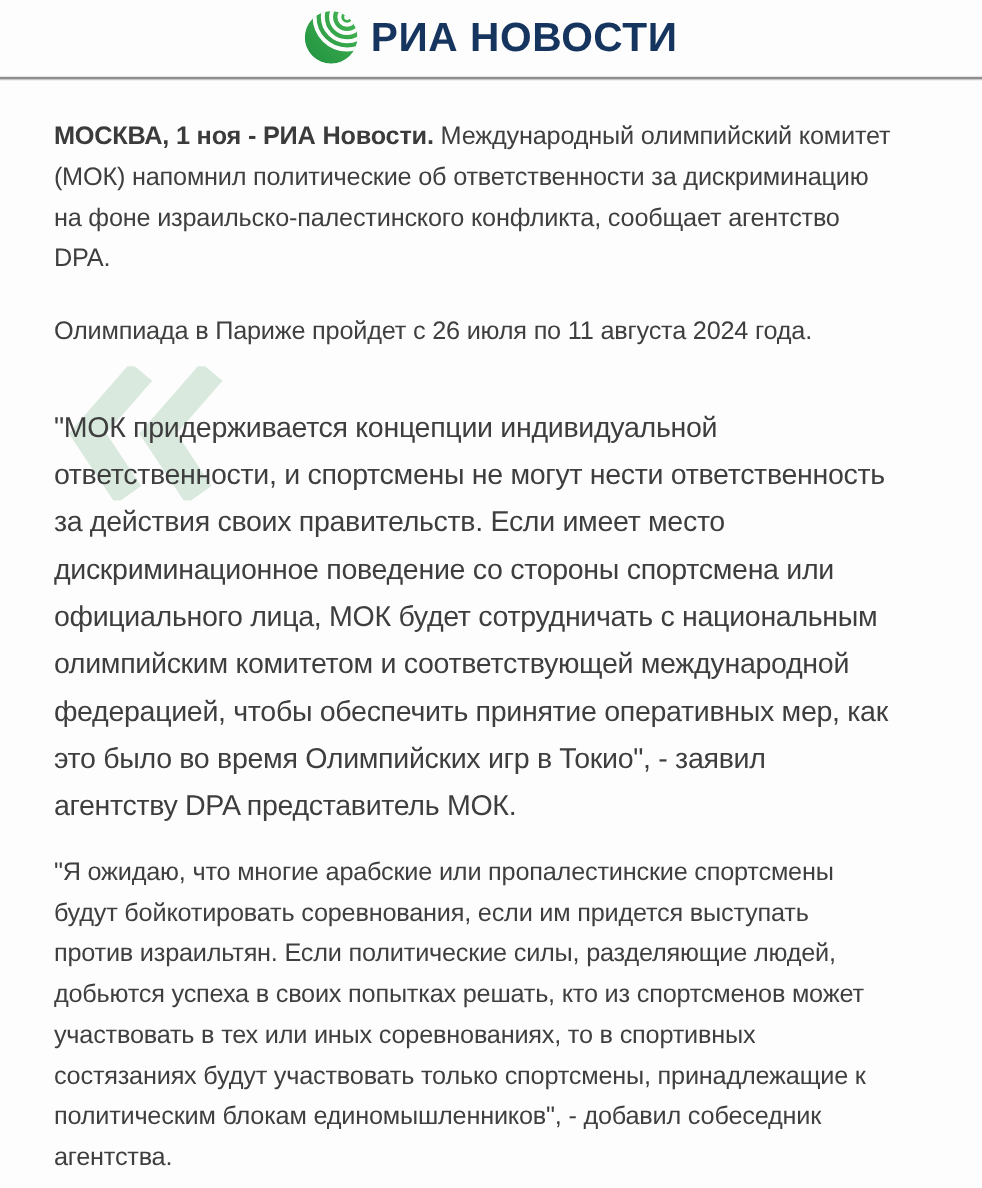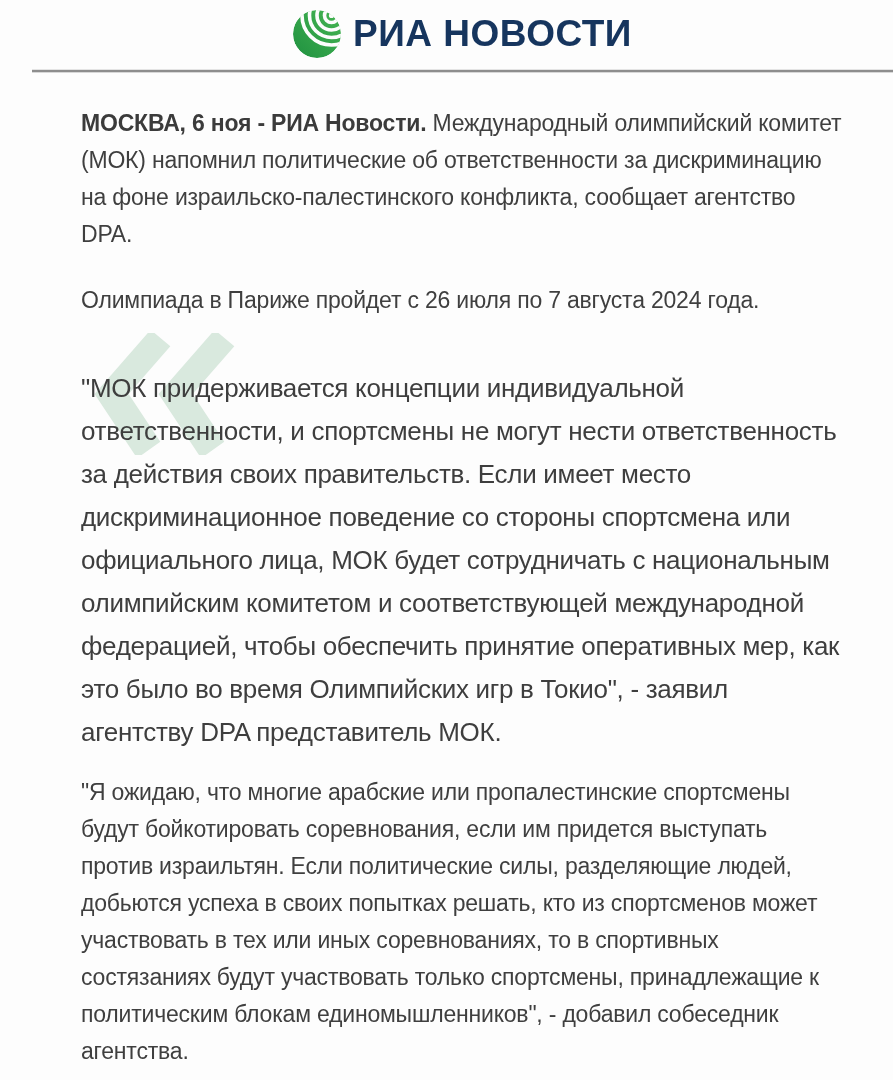--- a/index.html
+++ b/index.html
@@ -8,21 +8,20 @@
     font-family: "Liberation Sans", sans-serif;
     -webkit-font-smoothing: antialiased;
   }
   .page {
     width: 893px;
     height: 1080px;
     margin: 0 auto;
     background: #fdfdfd;
     overflow: hidden;
     box-sizing: border-box;
-    padding-left: 32px;
   }
 
   
   .logo-row {
     display: flex;
     align-items: center;
     justify-content: center;
     padding-top: 8px;
     height: 52px;
     box-sizing: content-box;
@@ -113,26 +112,26 @@
           <circle cx="38.5" cy="5.5" r="2.6" fill="#fdfdfd"></circle>
         </g>
       </svg>
       <span class="logo-text">РИА НОВОСТИ</span>
     </div>
     <hr class="divider">
   </header>
 
   <main>
 
-    <p class="body-text lead"><b>МОСКВА, 6 ноя - РИА Новости.</b><span> Международный олимпийский комитет
+    <p class="body-text lead"><b>МОСКВА, 1 ноя - РИА Новости.</b><span> Международный олимпийский комитет
 (МОК) напомнил политические об ответственности за дискриминацию
 на фоне израильско-палестинского конфликта, сообщает агентство
 DPA.</span></p>
 
-    <p class="body-text dates">Олимпиада в Париже пройдет с 26 июля по 7 августа 2024 года.</p>
+    <p class="body-text dates">Олимпиада в Париже пройдет с 26 июля по 11 августа 2024 года.</p>
 
     <figure class="quote-wrap">
       <svg class="quote-mark-svg" width="160" height="122" viewBox="0 0 160 122" aria-hidden="true">
         <g transform="skewX(-6) translate(12 0)" fill="none" stroke="#d9e9de" stroke-width="27">
           <path d="M66 5 L23 61 L66 117"></path>
           <path d="M130 5 L87 61 L130 117"></path>
         </g>
       </svg>
       <blockquote class="big-quote">"МОК придерживается концепции индивидуальной
 ответственности, и спортсмены не могут нести ответственность

